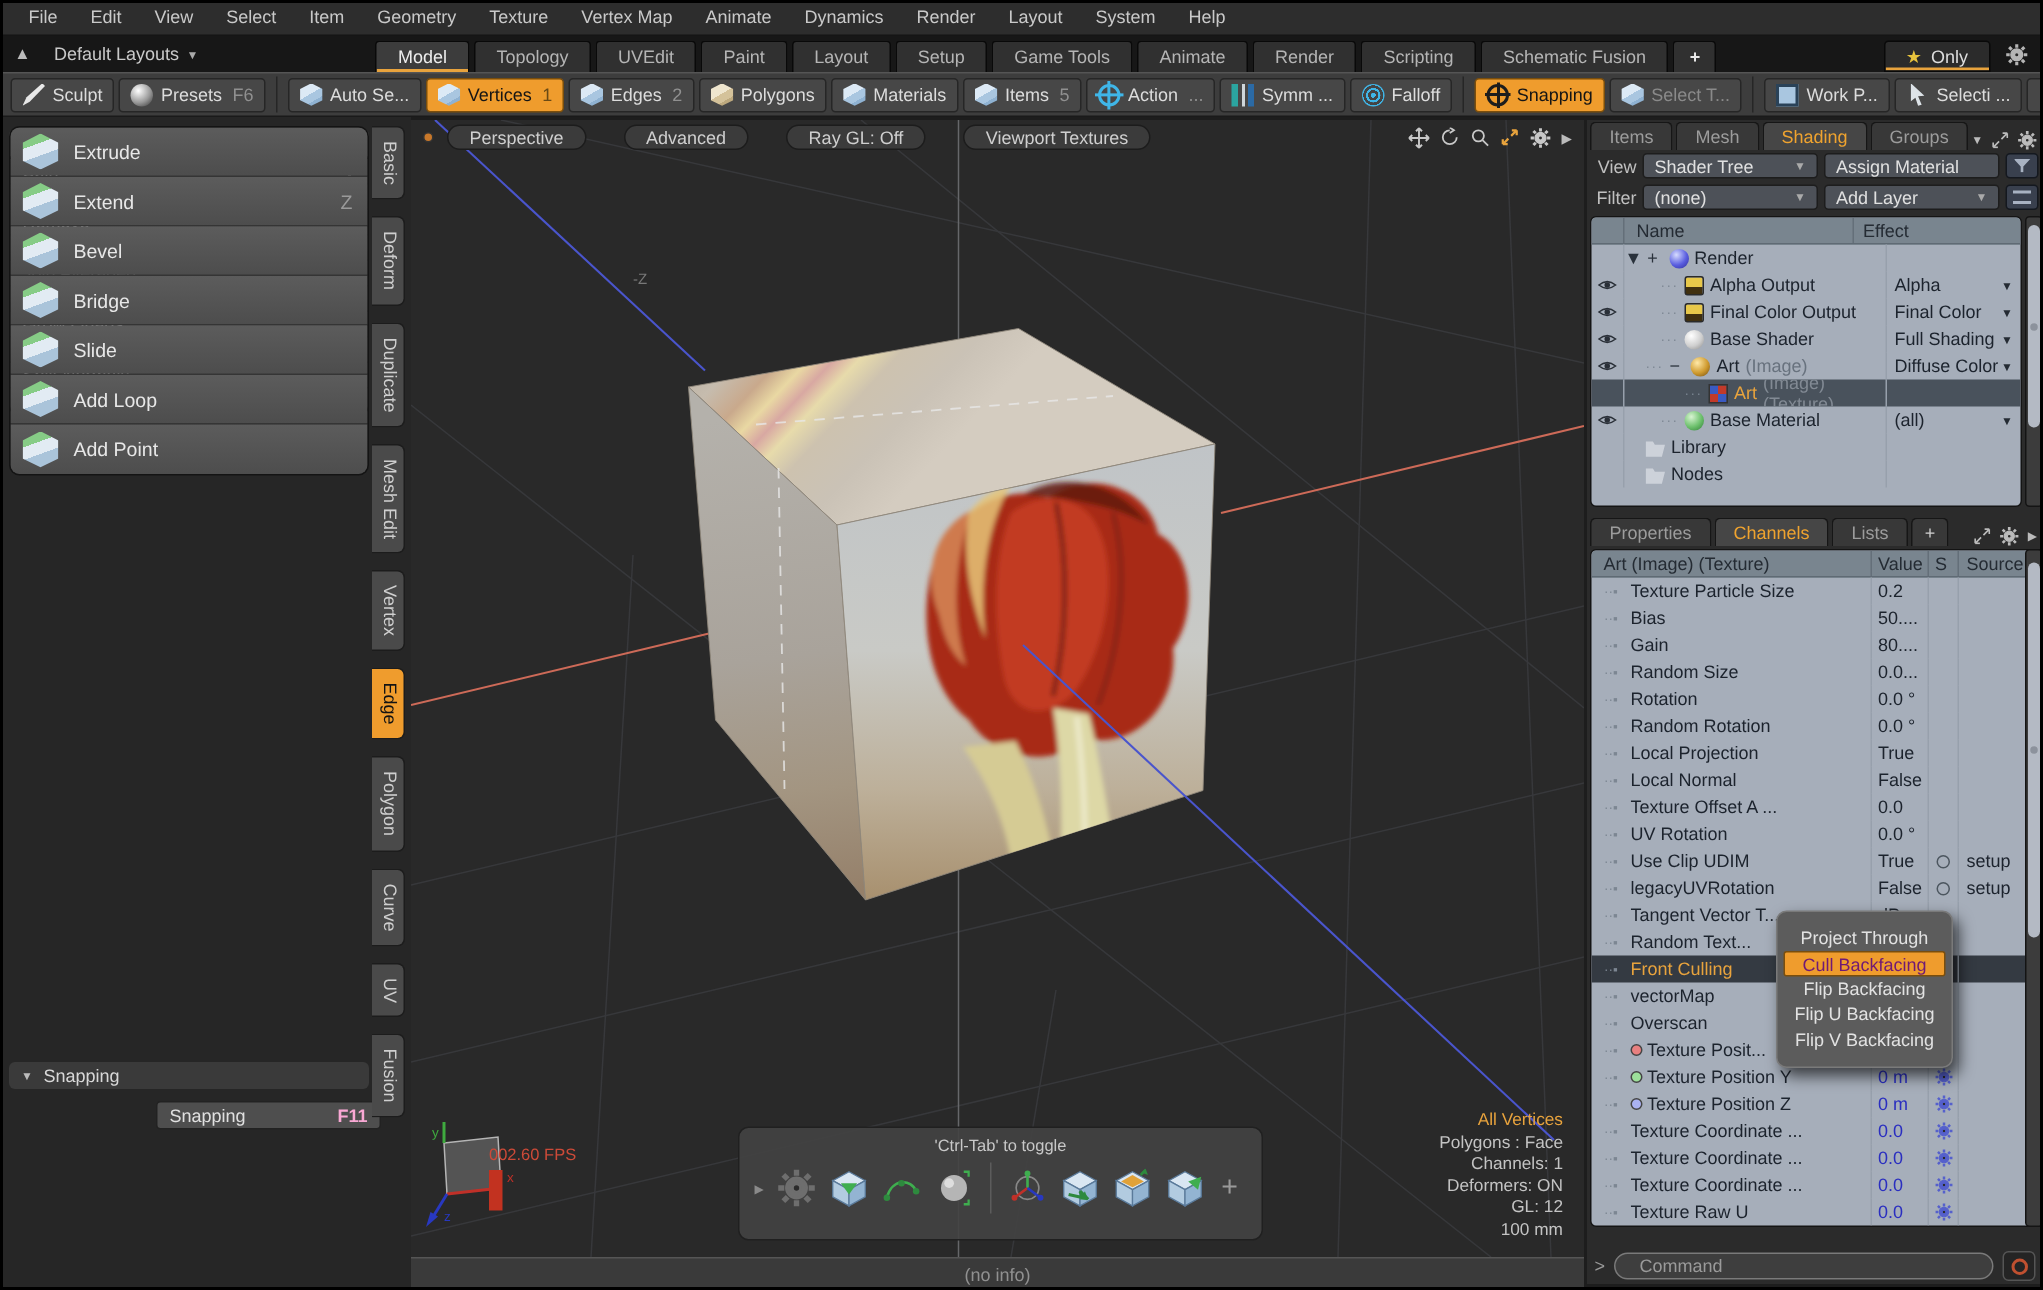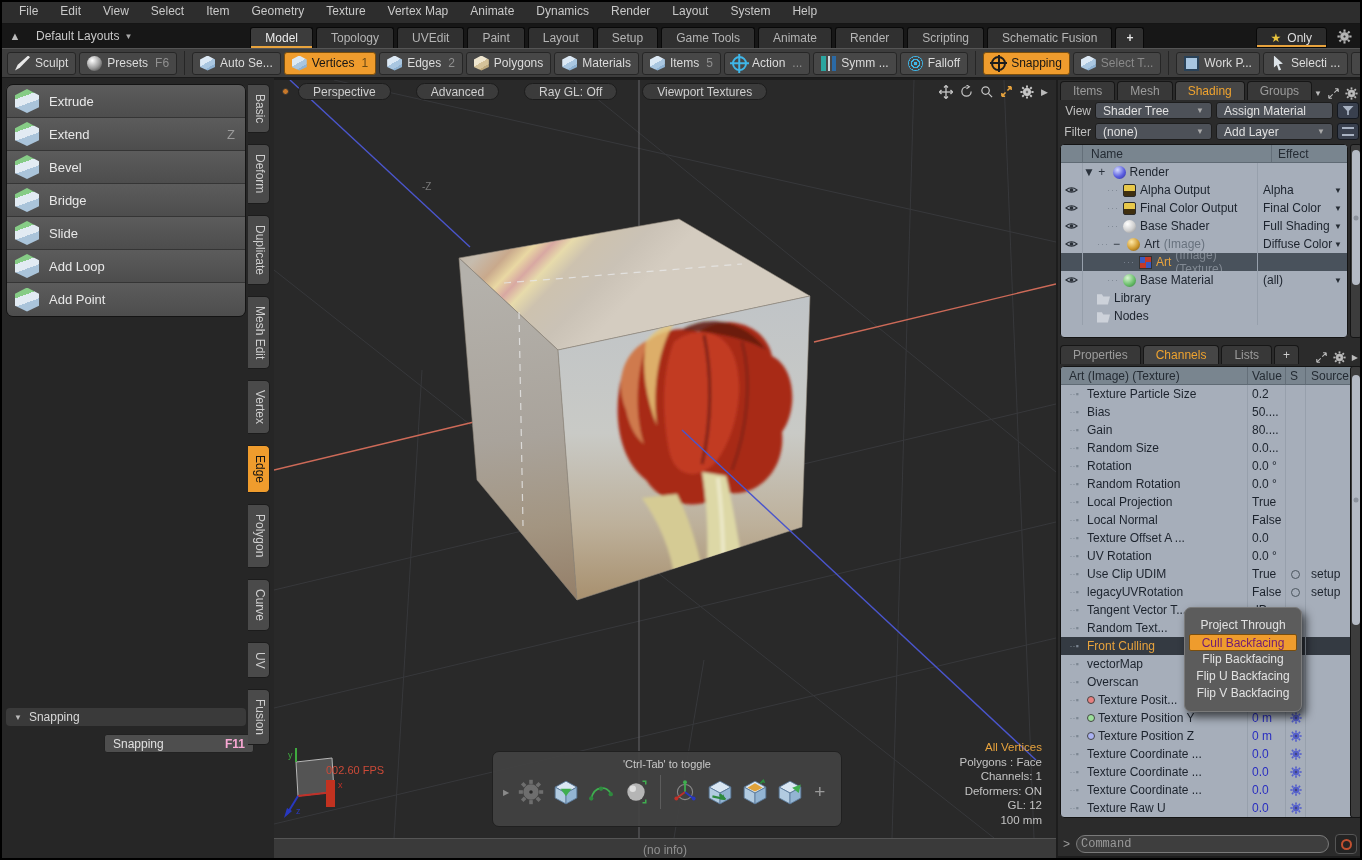--- a/index.html
+++ b/index.html
@@ -137,21 +137,21 @@
 
   .tree-wrap{position:absolute;left:2px;top:64px;width:288px;height:194px;background:#a6aeba;border:1px solid #141414;
              border-radius:4px;overflow:hidden;}
   .tree-scroll{position:absolute;right:0;top:64px;width:12px;height:194px;background:#3c3c3c;border:1px solid #141414;border-radius:3px;}
   .scroll-thumb{position:absolute;left:1px;right:1px;top:5px;height:135px;background:#b4bac4;border-radius:5px;}
   .scroll-thumb:after{content:"";position:absolute;left:50%;top:50%;width:5px;height:5px;border-radius:50%;
                       background:#8c929c;transform:translate(-50%,-50%);}
   .tree-head{height:18px;display:flex;background:#79858f;color:#242b33;border-bottom:1px solid #5f6a74;}
   .th-eye{width:22px;border-right:1px solid #646f79;}
   .th-name{flex:1;padding:2px 8px;}
-  .th-effect{width:76px;border-left:1px solid #646f79;padding:2px 6px;}
+  .th-effect{width:112px;border-left:1px solid #646f79;padding:2px 6px;}
   .trow{height:18px;display:flex;align-items:center;color:#1c232d;}
   .trow.sel{background:#49525c;}
   .trow.sel .tmain{color:#e8a33d;}
   .trow.sel .tsub{color:#828a94;}
   .t-eyecol{width:22px;height:100%;border-right:1px solid #97a0ac;display:flex;align-items:center;justify-content:center;flex:none;}
   .t-namecol{flex:1;display:flex;align-items:center;gap:4px;overflow:hidden;height:100%;}
   .t-effcol{width:90px;height:100%;border-left:1px solid #97a0ac;display:flex;align-items:center;padding:0 5px;flex:none;}
   .t-effcol .dd{margin-left:auto;font-size:8px;color:#242b33;}
   .tprefix{color:#2a323c;white-space:pre;}
   .tsub{color:#68727e;}
@@ -186,21 +186,21 @@
   .cs{width:20px;height:100%;border-left:1px solid #97a0ac;flex:none;display:flex;align-items:center;justify-content:center;}
   .scircle{width:9px;height:9px;border-radius:50%;border:1.5px solid #4c565f;}
   .cgear{width:12px;height:12px;}
   .csrc{width:76px;height:100%;border-left:1px solid #97a0ac;padding:2px 5px;flex:none;}
 
   
   .cmdbar{position:absolute;left:0;bottom:0;width:100%;height:24px;background:#2b2b2b;display:flex;align-items:center;
           gap:6px;padding:0 5px;}
   .cmd-prompt{color:#9a9a9a;}
   .cmd-input{flex:1;height:18px;background:#3e3e3e;border:1px solid #7a7a7a;border-radius:9px;color:#ddd;
-             padding:0 4px;font-family:Liberation Mono, monospace;font-size:12px;outline:none;}
+             padding:0 16px;font-family:Liberation Sans, sans-serif;font-size:12px;outline:none;}
   .cmd-input::placeholder{color:#9a9a9a;}
   .cmd-circle{width:22px;height:20px;background:#242424;border:1px solid #555;border-radius:4px;display:flex;
               align-items:center;justify-content:center;}
   .cmd-circle span{width:11px;height:11px;border-radius:50%;border:2px solid #c05030;display:block;}
 
   
   .ctx-menu{position:absolute;left:1182px;top:605px;width:118px;background:#5c5c5c;border:1px solid #7a7a7a;
             border-radius:7px;box-shadow:4px 5px 10px rgba(0,0,0,.65);padding:9px 4px;z-index:20;}
   .ctx-item{height:17px;line-height:16px;text-align:center;color:#e2e2e2;font-size:12px;border-radius:2px;}
   .ctx-item.active{background:#ef9c2d;color:#701a75;border:1px solid #7a4e0d;}

